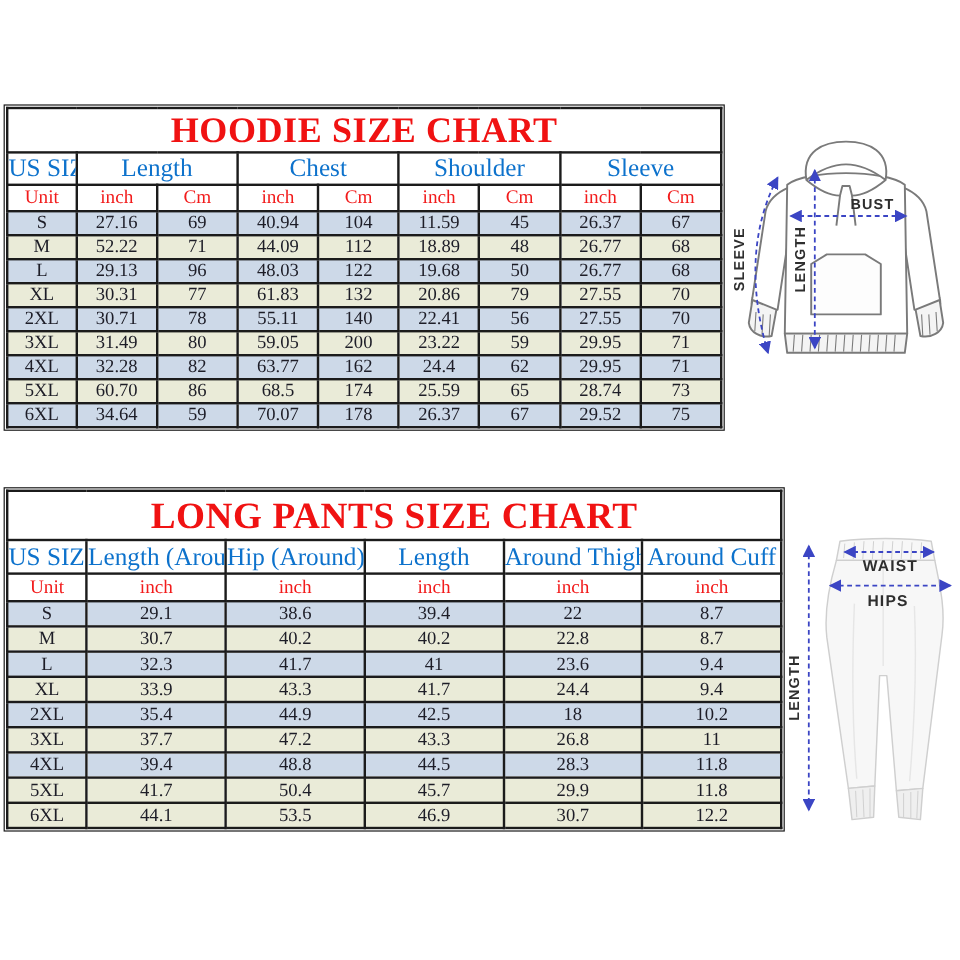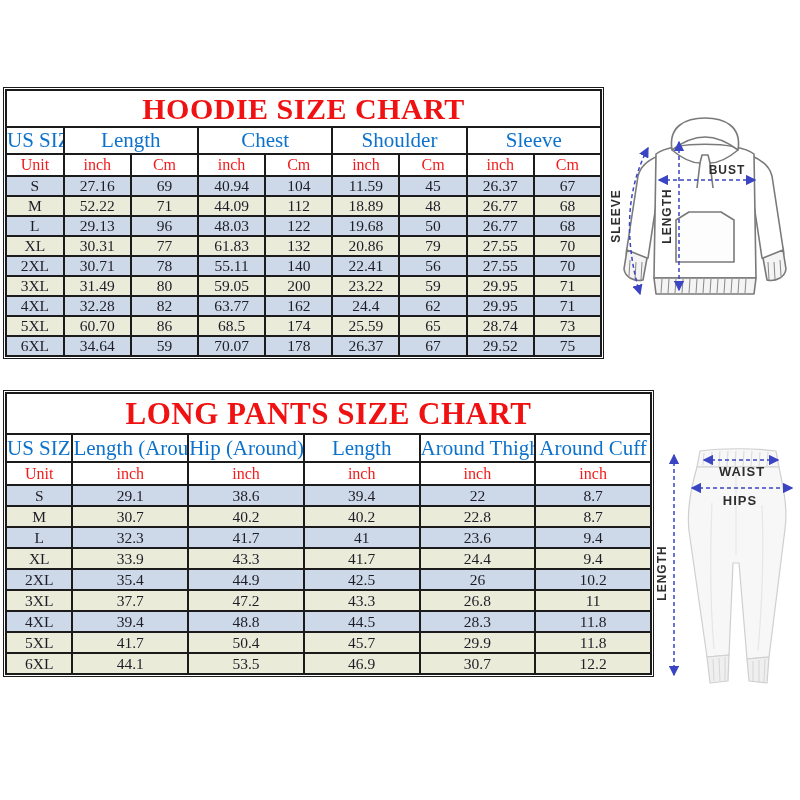--- a/index.html
+++ b/index.html
@@ -211,21 +211,21 @@
   <g stroke="#3b45c4" stroke-width="1.5" fill="none" stroke-dasharray="4 3">
     <line x1="67" y1="32" x2="67" y2="180" marker-start="url(#ah)" marker-end="url(#ah)"></line>
     <line x1="47" y1="70" x2="143" y2="70" marker-start="url(#ah)" marker-end="url(#ah)"></line>
     <path d="M36,38 C14,80 12,130 28,184" marker-start="url(#ah)" marker-end="url(#ah)"></path>
   </g>
   <text class="diag-label" x="115" y="64" font-size="12" text-anchor="middle">BUST</text>
   <text class="diag-label" x="59" y="106" font-size="12" text-anchor="middle" transform="rotate(-90 59 106)">LENGTH</text>
   <text class="diag-label" x="8" y="106" font-size="12" text-anchor="middle" transform="rotate(-90 8 106)">SLEEVE</text>
 </svg>
 
-<div class="chart-block pants" style="left:3px;top:390px;width:651px;">
+<div class="chart-block pants" style="left:3px;top:406px;width:651px;">
   <div class="frame">
     <table>
       <colgroup>
         <col style="width:10.3%">
           <col style="width:17.94%">
           <col style="width:17.94%">
         <col style="width:17.94%">
           <col style="width:17.94%">
           <col style="width:17.94%">
       </colgroup>
@@ -281,21 +281,21 @@
             <td>43.3</td>
             <td>41.7</td>
             <td>24.4</td>
             <td>9.4</td>
           </tr>
           <tr class="row-blue">
             <td>2XL</td>
             <td>35.4</td>
             <td>44.9</td>
             <td>42.5</td>
-            <td>26</td>
+            <td>18</td>
             <td>10.2</td>
           </tr>
           <tr class="row-cream">
             <td>3XL</td>
             <td>37.7</td>
             <td>47.2</td>
             <td>43.3</td>
             <td>26.8</td>
             <td>11</td>
           </tr>

